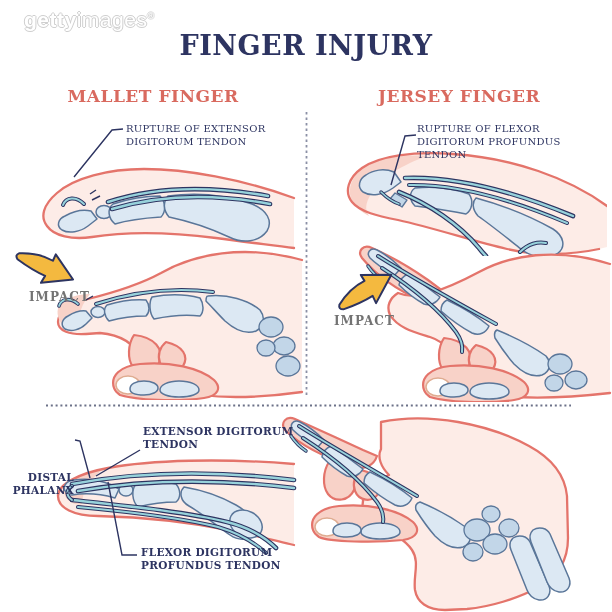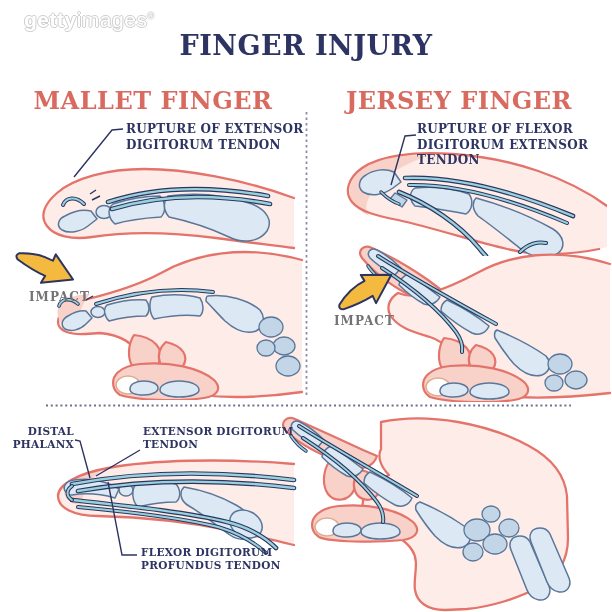--- a/index.html
+++ b/index.html
@@ -13,28 +13,28 @@
   .wm{
     left:24px;top:8px;font-family:"Liberation Sans", sans-serif;font-size:21px;
     color:#ffffff;letter-spacing:0.5px;
     text-shadow:-1px 0 #cfcfcf,1px 0 #cfcfcf,0 -1px #cfcfcf,0 1px #cfcfcf;
   }
   .wm b{font-weight:bold;}
   .wm .reg{font-size:9px;vertical-align:super;}
   
   .title{left:0;top:30px;width:612px;text-align:center;font-size:27px;font-weight:bold;
          color:#2d3461;letter-spacing:0.5px;}
-  .col-head{top:86px;width:306px;text-align:center;font-size:24px;font-weight:bold;
+  .col-head{top:86px;width:306px;text-align:center;font-size:17px;font-weight:bold;
             color:#d96a5f;letter-spacing:0.5px;}
   .col-head.left{left:0;} .col-head.right{left:306px;}
   
-  .lbl{font-size:12px;font-weight:bold;color:#2d3461;line-height:1.3;letter-spacing:0.3px;}
+  .lbl{font-size:10px;font-weight:normal;color:#2d3461;line-height:1.3;letter-spacing:0.3px;}
   .lbl2{font-size:10.5px;font-weight:bold;color:#2d3461;line-height:1.28;letter-spacing:0.3px;}
   .impact{font-size:12px;font-weight:bold;color:#737373;letter-spacing:1px;}
-  .ra{text-align:right;}
+  .ra{text-align:right;margin-top:46px;}
   
   .sf{fill:#fdece7;}                                        
   .sf2{fill:#f8d2c8;}                                       
   .sk2{fill:#f8d2c8;stroke:#e4746b;stroke-width:2.2;stroke-linejoin:round;}
   .ss{fill:none;stroke:#e4746b;stroke-width:2.3;stroke-linecap:round;stroke-linejoin:round;}
   .bn{fill:#dce8f3;stroke:#5a7699;stroke-width:1.5;stroke-linejoin:round;}
   .bn2{fill:#c2d6e8;stroke:#5a7699;stroke-width:1.3;stroke-linejoin:round;}
   .nl{fill:#ffffff;stroke:#dfac91;stroke-width:1.5;}
   .to{fill:none;stroke:#2d3461;stroke-width:4.6;stroke-linecap:round;}
   .ti{fill:none;stroke:#97d2db;stroke-width:2.4;stroke-linecap:round;}
@@ -249,21 +249,21 @@
   <div class="abs col-head left">MALLET FINGER</div>
   <div class="abs col-head right">JERSEY FINGER</div>
 
   <div class="abs lbl" style="left:126px;top:122px">
     <div>RUPTURE OF EXTENSOR</div>
     <div>DIGITORUM TENDON</div>
   </div>
 
   <div class="abs lbl" style="left:417px;top:122px">
     <div>RUPTURE OF FLEXOR</div>
-    <div>DIGITORUM EXTENSOR TENDON</div>
+    <div>DIGITORUM PROFUNDUS TENDON</div>
   </div>
 
   <div class="abs impact" style="left:29px;top:290px">IMPACT</div>
   <div class="abs impact" style="left:334px;top:314px">IMPACT</div>
 
   <div class="abs lbl2 ra" style="left:10px;top:425px;width:64px">
     <div>DISTAL</div>
     <div>PHALANX</div>
   </div>
 

